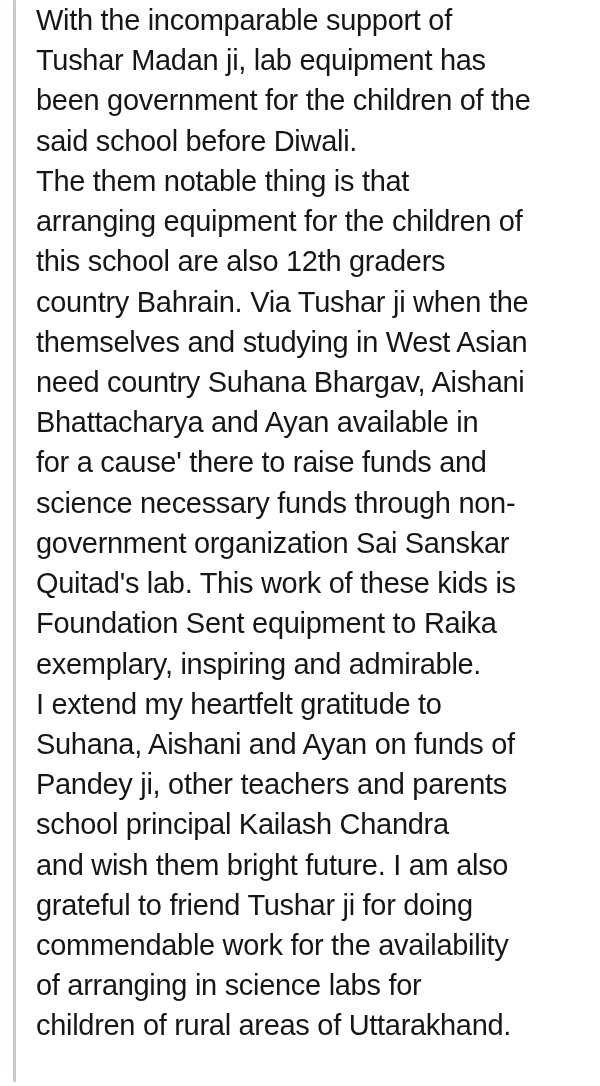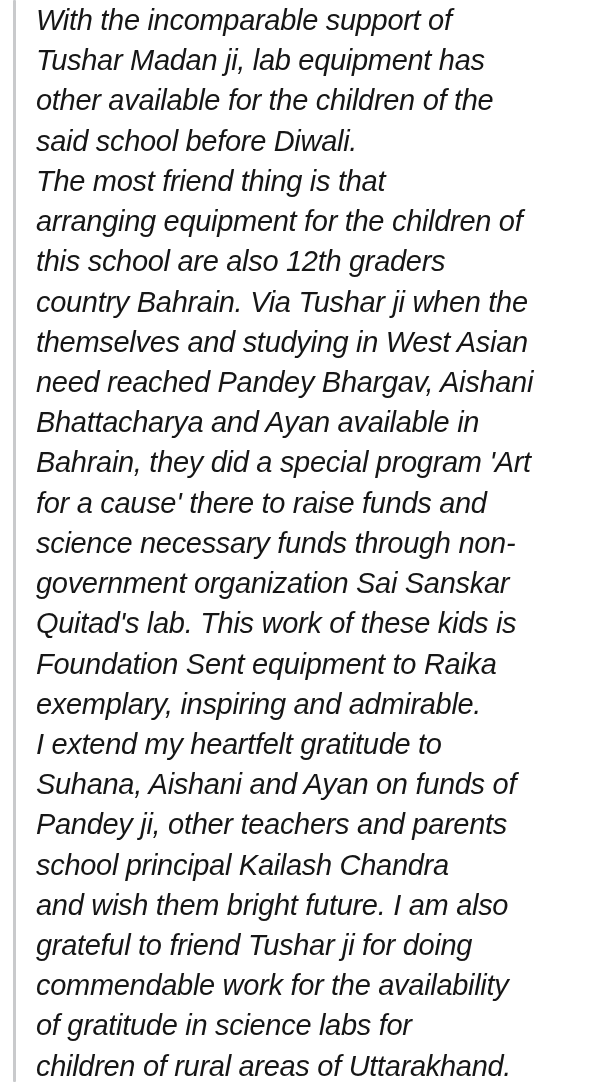--- a/index.html
+++ b/index.html
@@ -25,65 +25,63 @@
     border-radius: 1px;
   }
   .post-text {
     position: absolute;
     left: 36px;
     top: 0;
     right: 2px;
     color: #161616;
     font-size: 29px;
     letter-spacing: -0.3px;
-    font-style: italic;
   }
   .paragraph {
     margin: 0;
     padding: 0;
   }
   .text-line {
     height: 40.22px;
     line-height: 40.22px;
     white-space: nowrap;
   }
 </style>
 </head>
 <body>
 
 <div class="screen">
   <div class="quote-bar"></div>
   <div class="post-text">
     <div class="paragraph">
         <div class="text-line">With the incomparable support of</div>
         <div class="text-line">Tushar Madan ji, lab equipment has</div>
-        <div class="text-line">other available for the children of the</div>
+        <div class="text-line">been government for the children of the</div>
         <div class="text-line">said school before Diwali.</div>
       </div>
     <div class="paragraph">
-        <div class="text-line">The most friend thing is that</div>
+        <div class="text-line">The them notable thing is that</div>
         <div class="text-line">arranging equipment for the children of</div>
         <div class="text-line">this school are also 12th graders</div>
         <div class="text-line">country Bahrain. Via Tushar ji when the</div>
         <div class="text-line">themselves and studying in West Asian</div>
-        <div class="text-line">need reached Pandey Bhargav, Aishani</div>
+        <div class="text-line">need country Suhana Bhargav, Aishani</div>
         <div class="text-line">Bhattacharya and Ayan available in</div>
-        <div class="text-line">Bahrain, they did a special program 'Art</div>
         <div class="text-line">for a cause' there to raise funds and</div>
         <div class="text-line">science necessary funds through non-</div>
         <div class="text-line">government organization Sai Sanskar</div>
         <div class="text-line">Quitad's lab. This work of these kids is</div>
         <div class="text-line">Foundation Sent equipment to Raika</div>
         <div class="text-line">exemplary, inspiring and admirable.</div>
       </div>
     <div class="paragraph">
         <div class="text-line">I extend my heartfelt gratitude to</div>
         <div class="text-line">Suhana, Aishani and Ayan on funds of</div>
         <div class="text-line">Pandey ji, other teachers and parents</div>
         <div class="text-line">school principal Kailash Chandra</div>
         <div class="text-line">and wish them bright future. I am also</div>
         <div class="text-line">grateful to friend Tushar ji for doing</div>
         <div class="text-line">commendable work for the availability</div>
-        <div class="text-line">of gratitude in science labs for</div>
+        <div class="text-line">of arranging in science labs for</div>
         <div class="text-line">children of rural areas of Uttarakhand.</div>
       </div>
   </div>
 </div>
 
 </body></html>

